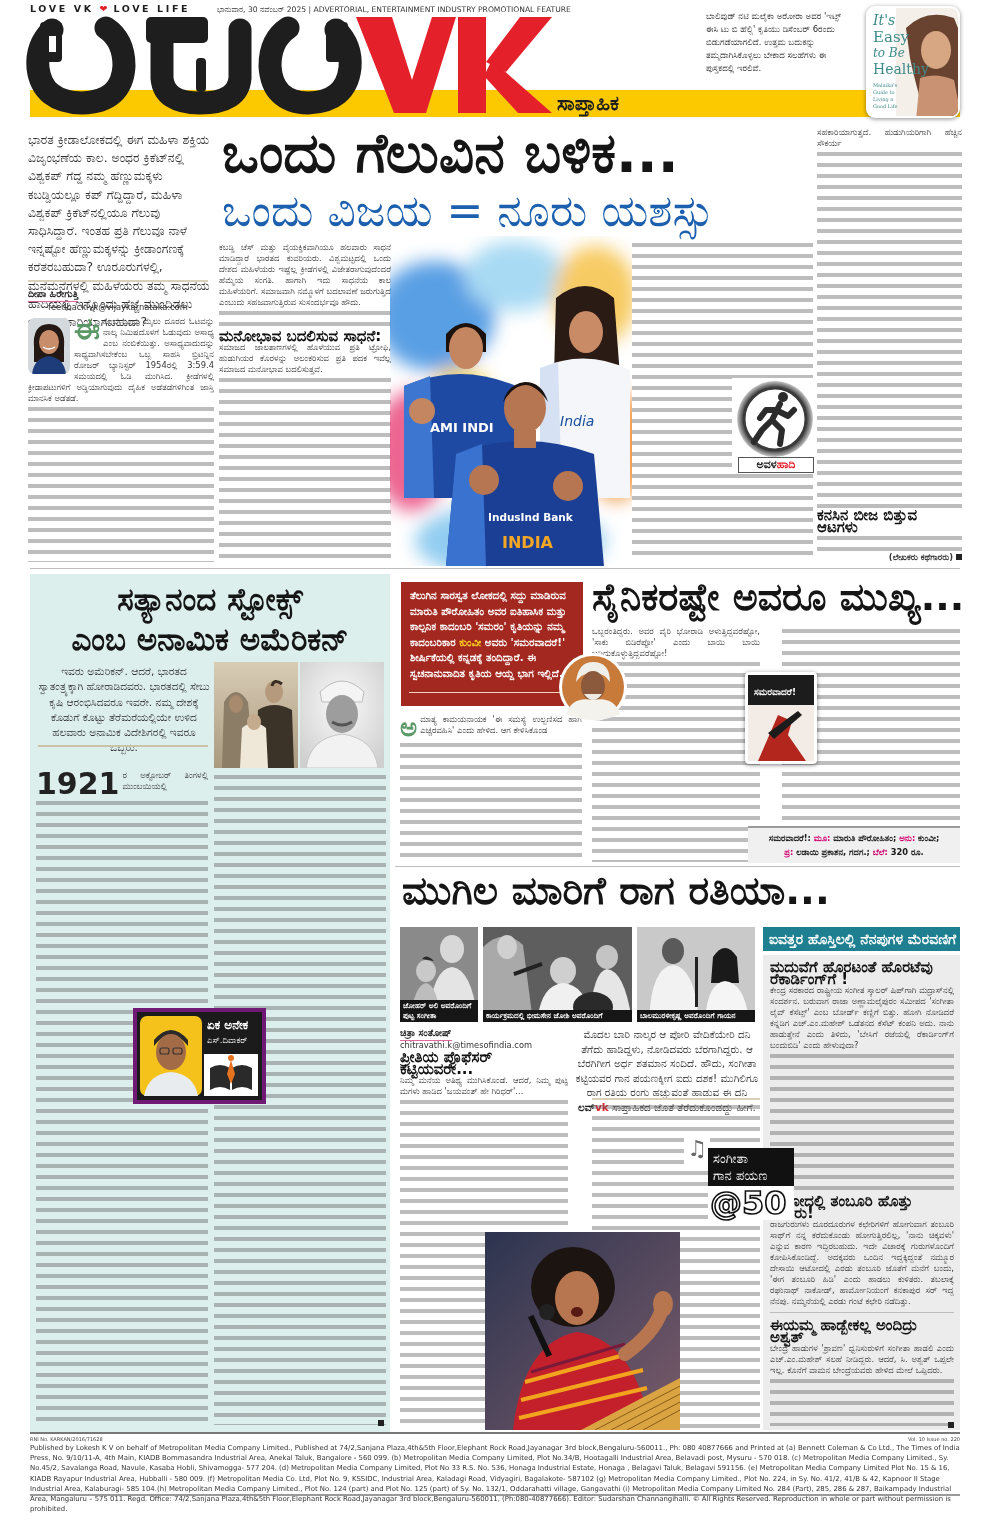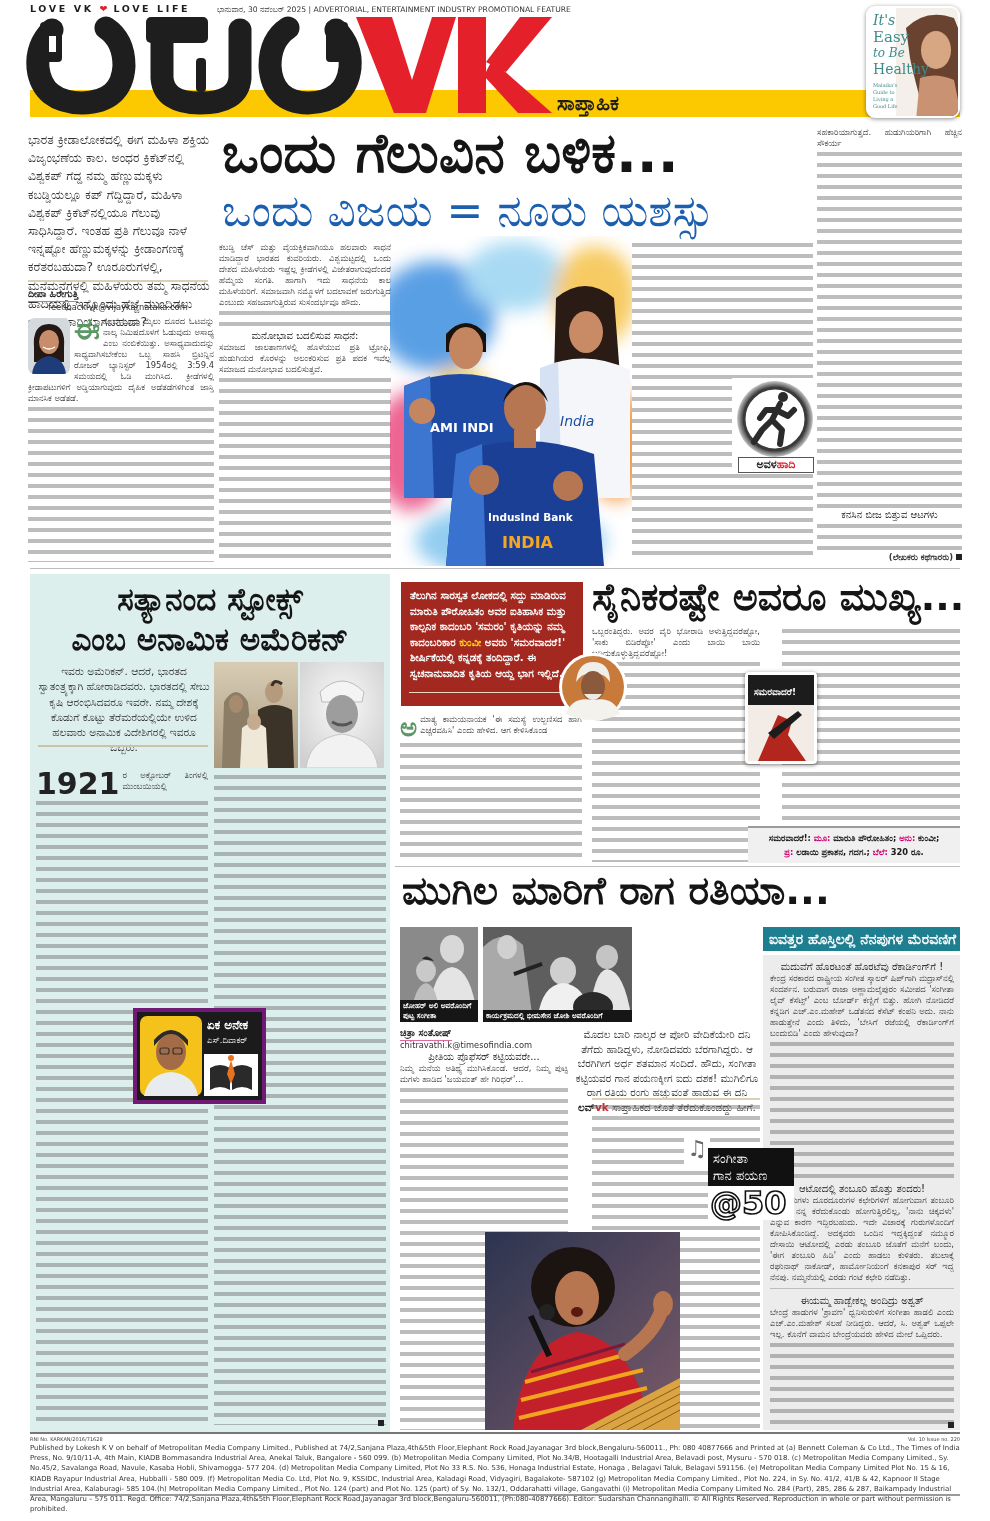--- a/index.html
+++ b/index.html
@@ -18,21 +18,21 @@
 .promo{font-size:8.6px;line-height:13px;color:#2a2a2a;}
 .bookcover{background:#fff;border-radius:9px;box-shadow:0 1px 4px rgba(0,0,0,.45);overflow:hidden;border:2px solid #fff;}
 .bt{position:absolute;left:5px;font-family:"DejaVu Serif",serif;font-style:italic;color:#3f8b8a;white-space:nowrap;}
 .bs{position:absolute;left:5px;font-family:"DejaVu Serif",serif;color:#3f8b8a;font-size:5px;line-height:6px;}
 .intro{font-size:12.3px;line-height:18.2px;color:#333;}
 .headline{font-size:55px;font-weight:bold;line-height:62px;color:#151515;white-space:nowrap;}
 .subheadline{font-size:44px;line-height:50px;color:#1b5fae;white-space:nowrap;}
 .byline{font-size:9.5px;font-weight:bold;color:#222;border-bottom:1px solid #e0689a;padding-bottom:1px;white-space:nowrap;}
 .email{font-size:8.3px;color:#333;white-space:nowrap;}
 .dropcap{float:left;font-size:30px;line-height:26px;color:#5c9866;font-weight:bold;margin-right:3px;}
-.subhead{font-size:10px;font-weight:normal;color:#111;line-height:12px;text-align:center;}
+.subhead{font-size:15px;font-weight:bold;color:#111;line-height:12px;}
 .mint{background:#dcefed;}
 .stokes-title{font-size:31px;font-weight:bold;color:#151515;text-align:center;white-space:nowrap;line-height:38px;}
 .stokes-intro{font-size:10.6px;line-height:15.3px;color:#333;text-align:center;}
 .photo{overflow:hidden;background:#999;}
 .redbox{background:#a3281f;color:#fff;font-size:10.3px;line-height:15.5px;font-weight:bold;padding:6px 7px 0 9px;}
 .redbox .hl{color:#ffd21a;text-align:right;}
 .sec-head{font-size:38px;font-weight:bold;color:#151515;white-space:nowrap;line-height:46px;}
 .bookinfo{background:#f0f0f0;border-top:2px solid #9a9a9a;font-size:8.3px;line-height:14px;text-align:center;color:#1a1a1a;font-weight:bold;padding-top:3px;}
 .bookinfo .lbl{color:#d1006e;}
 .caption{position:absolute;left:0;right:0;bottom:0;background:#161616;color:#fff;font-size:7.3px;line-height:10px;padding:1px 3px;font-weight:bold;}
@@ -72,20 +72,21 @@
     <rect x="326" y="22" width="22" height="40" rx="4" fill="#1e1e1e"></rect>
     <polygon points="356,17 392,17 412,80 432,17 456,17 426,113 394,113" fill="#e4202a"></polygon>
     <rect x="458" y="17" width="28" height="96" fill="#e4202a"></rect>
     <polygon points="486,62 520,17 552,17 506,72" fill="#e4202a"></polygon>
     <polygon points="492,60 552,113 518,113 484,76" fill="#e4202a"></polygon>
   </svg>
   <div class="abs" style="left:560px;top:90px;width:400px;height:27px;background:#fcc800;"></div>
   <div class="abs section-label" style="left:557px;top:90px;">ಸಾಪ್ತಾಹಿಕ</div>
   <span class="abs" style="left:460px;top:1px;width:1px;height:1px;overflow:hidden;">VK</span>
 
+  <p class="abs promo" style="left:706px;top:10px;width:142px;margin:0;">ಬಾಲಿವುಡ್ ನಟಿ ಮಲೈಕಾ ಅರೋರಾ ಅವರ 'ಇಟ್ಸ್ ಈಸಿ ಟು ಬಿ ಹೆಲ್ದಿ' ಕೃತಿಯು ಡಿಸೆಂಬರ್ 6ರಂದು ಬಿಡುಗಡೆಯಾಗಲಿದೆ. ಉತ್ತಮ ಬದುಕನ್ನು ತಮ್ಮದಾಗಿಸಿಕೊಳ್ಳಲು ಬೇಕಾದ ಸಲಹೆಗಳು ಈ ಪುಸ್ತಕದಲ್ಲಿ ಇರಲಿವೆ.</p>
 
   <div class="abs bookcover" style="left:866px;top:6px;width:94px;height:112px;">
     <svg class="abs" style="left:28px;top:0;" width="66" height="112" viewBox="0 0 66 112">
       <rect width="66" height="112" fill="#f4efe9"></rect>
       <path d="M10 20 Q30 0 58 10 L66 30 L66 112 L30 112 Q18 70 14 50Z" fill="#6a4330"></path>
       <ellipse cx="40" cy="42" rx="15" ry="19" fill="#d7a784"></ellipse>
       <path d="M24 70 Q40 64 58 72 L66 112 L20 112Z" fill="#c99273"></path>
     </svg>
     <div class="bt" style="top:4px;font-size:14px;">It's</div>
     <div class="bt" style="top:20px;font-size:15px;font-style:normal;">Easy</div>
@@ -343,20 +344,32 @@
       <path d="M0 95 L0 20 Q20 0 40 18 L50 95Z" fill="#a9a9a9"></path>
       <ellipse cx="24" cy="20" rx="10" ry="12" fill="#d0d0d0"></ellipse>
       <ellipse cx="80" cy="44" rx="13" ry="14" fill="#cfcfcf"></ellipse>
       <path d="M54 95 Q58 58 80 56 Q104 58 108 95Z" fill="#f0f0f0"></path>
       <ellipse cx="124" cy="30" rx="11" ry="12" fill="#c4c4c4"></ellipse>
       <path d="M106 95 Q110 44 124 42 Q142 44 149 95Z" fill="#e6e6e6"></path>
       <rect x="30" y="40" width="30" height="4" fill="#222" transform="rotate(-20 45 42)"></rect>
       <ellipse cx="110" cy="80" rx="20" ry="15" fill="#2a2a2a"></ellipse>
     </svg>
     <div class="caption">ಕಾರ್ಯಕ್ರಮದಲ್ಲಿ ಭೀಮಸೇನ ಜೋಶಿ ಅವರೊಂದಿಗೆ</div>
+  </div>
+  <div class="abs photo" style="left:637px;top:927px;width:118px;height:95px;">
+    <svg width="118" height="95" viewBox="0 0 118 95">
+      <rect width="118" height="95" fill="#c9c9c9"></rect>
+      <ellipse cx="36" cy="24" rx="11" ry="13" fill="#5a5a5a"></ellipse>
+      <path d="M12 95 Q14 40 36 38 Q58 40 62 95Z" fill="#f2f2f2"></path>
+      <rect x="58" y="30" width="3" height="50" fill="#222"></rect>
+      <ellipse cx="88" cy="36" rx="11" ry="13" fill="#6a6a6a"></ellipse>
+      <path d="M76 30 Q88 12 100 30 L102 56 L74 56Z" fill="#1a1a1a"></path>
+      <path d="M68 95 Q70 56 88 54 Q108 56 112 95Z" fill="#f5f5f5"></path>
+    </svg>
+    <div class="caption">ಬಾಲಮುರಳೀಕೃಷ್ಣ ಅವರೊಂದಿಗೆ ಗಾಯನ</div>
   </div>
 
   <div class="abs byline" style="left:400px;top:1027px;">ಚಿತ್ರಾ ಸಂತೋಷ್</div>
   <div class="abs email" style="left:400px;top:1040px;">chitravathi.k@timesofindia.com</div>
   <div class="col" style="left:400px;top:1051px;width:168px;height:379px;">
     <p class="subhead">ಪ್ರೀತಿಯ ಪ್ರೊಫೆಸರ್ ಕಟ್ಟಿಯವರೇ...</p>
     <p class="txt">ನಿಮ್ಮ ಮನೆಯ ಅತಿಥ್ಯ ಮುಗಿಸಿಕೊಂಡೆ. ಆದರೆ, ನಿಮ್ಮ ಪುಟ್ಟ ಮಗಳು ಹಾಡಿದ 'ಜಯವಂತ್ ಹೇ ಗಿರಿಧರ್'...</p>
     <div class="lines"></div>
   </div>
 

